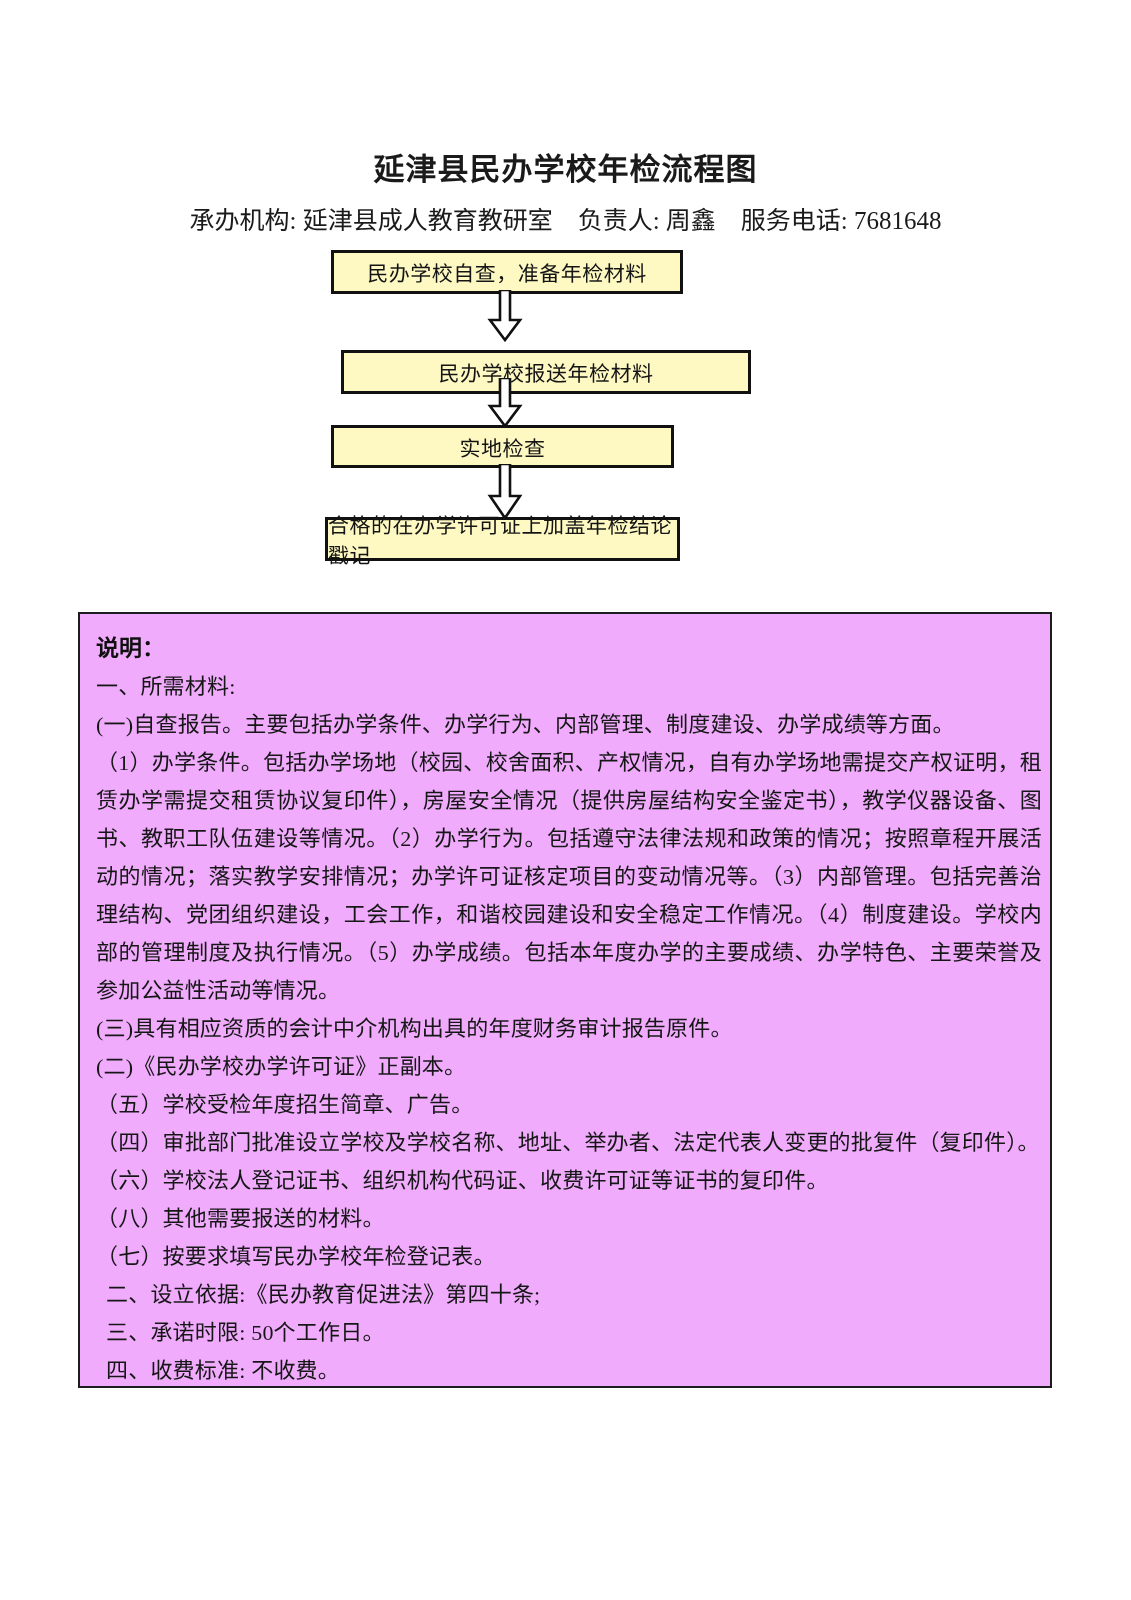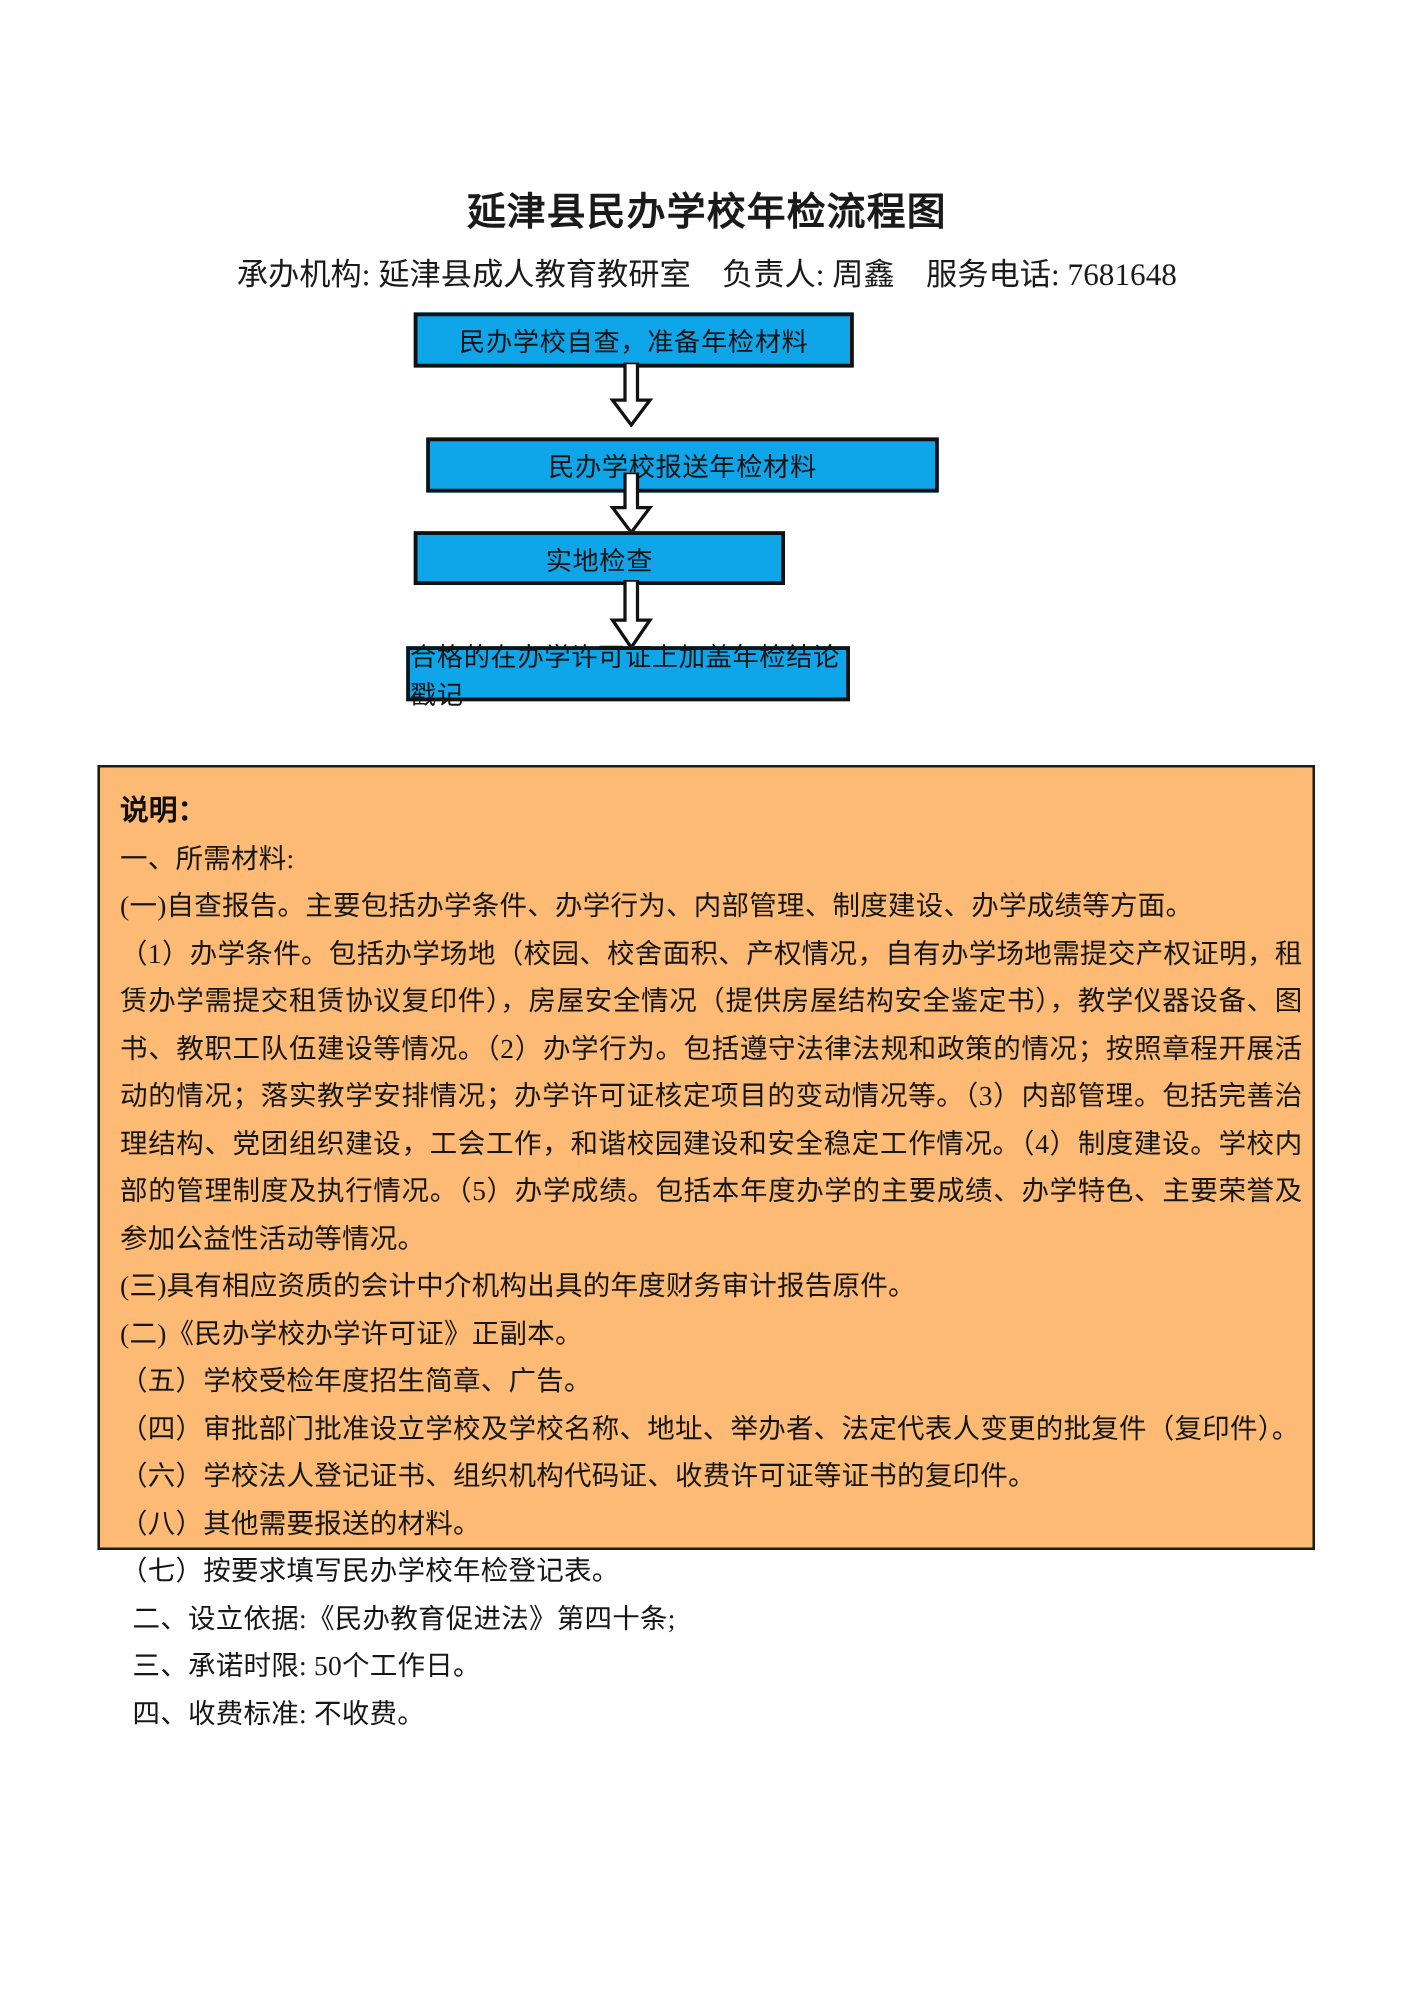--- a/index.html
+++ b/index.html
@@ -54,34 +54,34 @@
   .flow {
     position: absolute;
     top: 250px;
     left: 0;
     width: 1131px;
   }
 
   .flow-box {
     position: absolute;
     border: 3px solid #111111;
-    background: #0ea5e9;
+    background: #fef9c3;
     box-sizing: border-box;
     display: flex;
     align-items: center;
     justify-content: center;
     font-size: 21px;
     letter-spacing: 0.5px;
     font-family: "Liberation Serif", "DejaVu Serif", serif;
     color: #141414;
   }
 
   .flow-box.b1 { left: 331px; top: 0px;   width: 352px; height: 44px; }
   .flow-box.b2 { left: 341px; top: 88px;  width: 410px; height: 44px; margin-top: 12px; }
-  .flow-box.b3 { left: 331px; top: 175px; width: 297px; height: 43px; }
+  .flow-box.b3 { left: 331px; top: 175px; width: 343px; height: 43px; }
   .flow-box.b4 { left: 325px; top: 267px; width: 355px; height: 44px; font-size: 21px; }
 
   
   .flow-arrow {
     position: absolute;
     left: 487px;
     width: 36px;
     height: 48px;
   }
   .flow-arrow.a1 { top: 40px;  height: 52px; }
@@ -89,24 +89,24 @@
   .flow-arrow.a3 { top: 214px; height: 56px; }
 
   .flow-arrow svg { display: block; width: 100%; height: 100%; }
 
   
   .notes-panel {
     position: absolute;
     left: 78px;
     top: 612px;
     width: 974px;
-    height: 628px;
+    height: 776px;
     border: 2px solid #1c1c1c;
     box-sizing: border-box;
-    background: #fdba74;
+    background: #f0abfc;
     padding: 16px 8px 10px 16px;
   }
 
   .notes-heading {
     font-size: 23px;
     font-weight: bold;
     line-height: 38px;
     font-family: "Liberation Serif", "DejaVu Serif", serif;
     color: #101010;
   }

